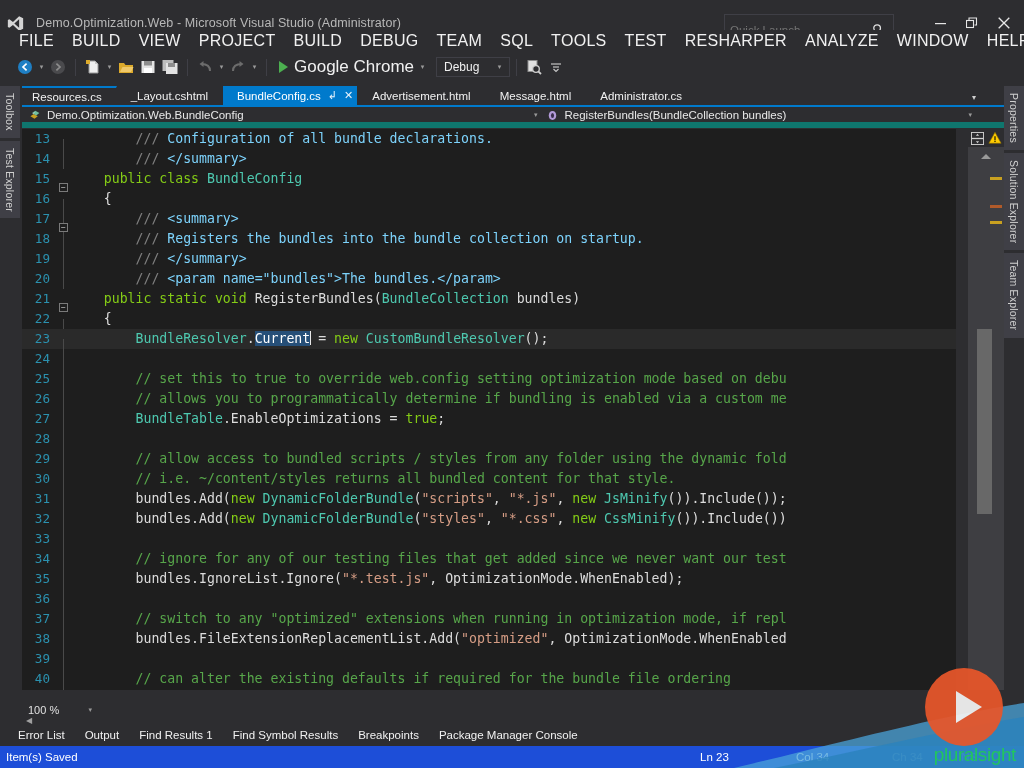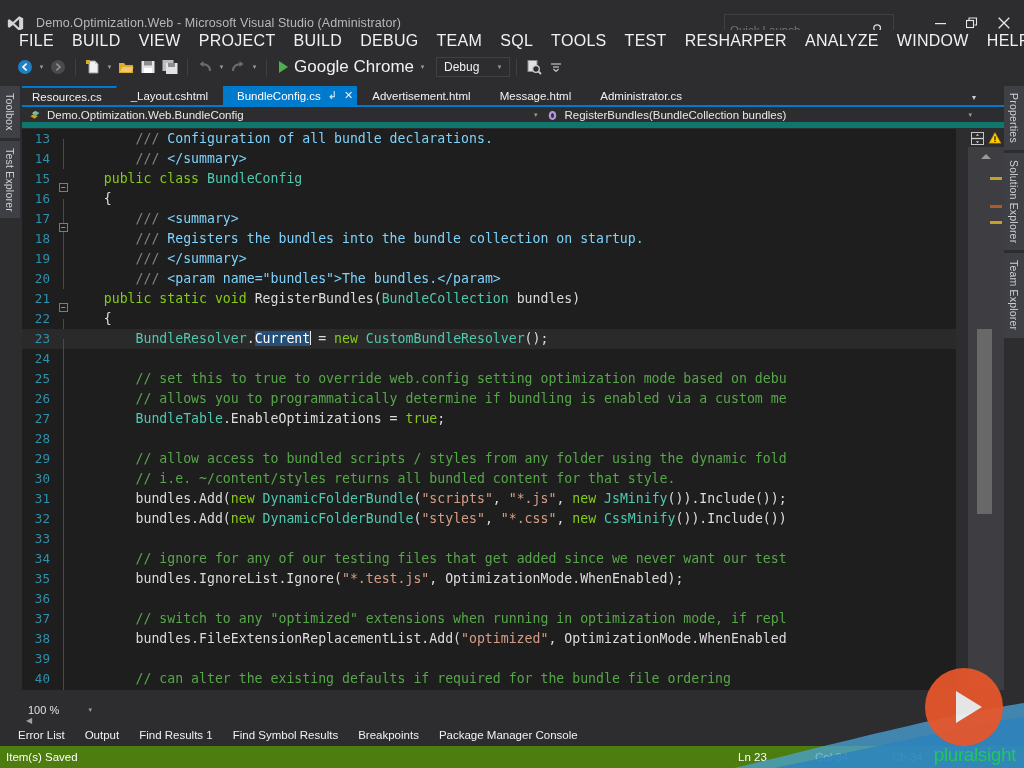--- a/index.html
+++ b/index.html
@@ -231,26 +231,26 @@
   
   .paneltabs {
     position: absolute; bottom: 22px; left: 0; width: 1024px; height: 22px;
     background: #2d2d30; display: flex; align-items: center; padding-left: 8px;
   }
   .panel-tab { font-size: 11.5px; color: #f1f1f1; padding: 3px 10px; }
 
   
   .statusbar {
     position: absolute; bottom: 0; left: 0; width: 1024px; height: 22px;
-    background: #4d7c0f; display: flex; align-items: center;
+    background: #1d4ed8; display: flex; align-items: center;
     color: #ffffff; font-size: 11.5px;
   }
   .st-msg { padding-left: 6px; }
   .st-right { margin-left: auto; display: flex; align-items: center; }
-  .st-cell { width: 77px; }
+  .st-cell { width: 96px; }
   .st-cell.narrow { width: 66px; }
 
   
   .ps-wave {
     position: absolute; right: 0; bottom: 0; width: 290px; height: 70px;
     overflow: hidden; pointer-events: none;
   }
   .ps-text {
     position: absolute; right: 8px; bottom: 2px;
     font-size: 19px; color: #22c55e; font-family: "Liberation Sans", sans-serif;

